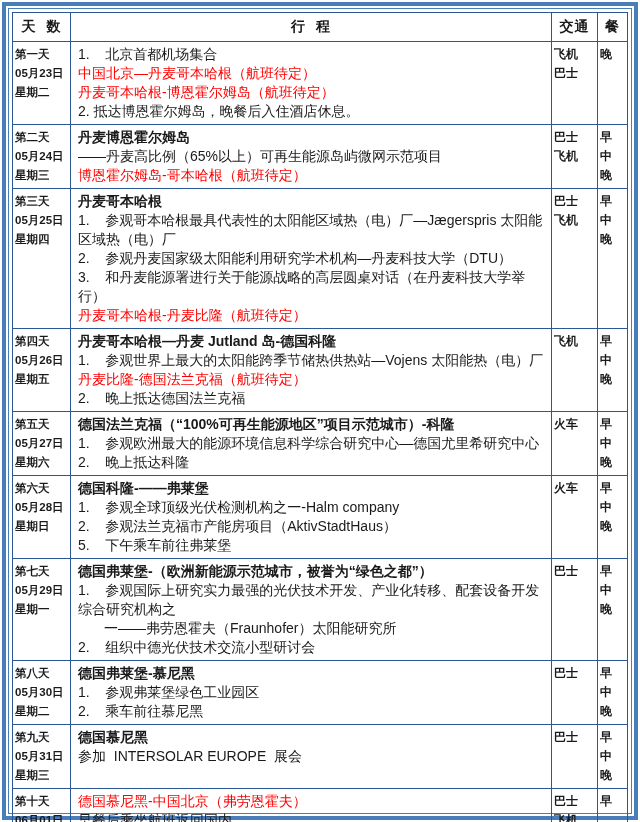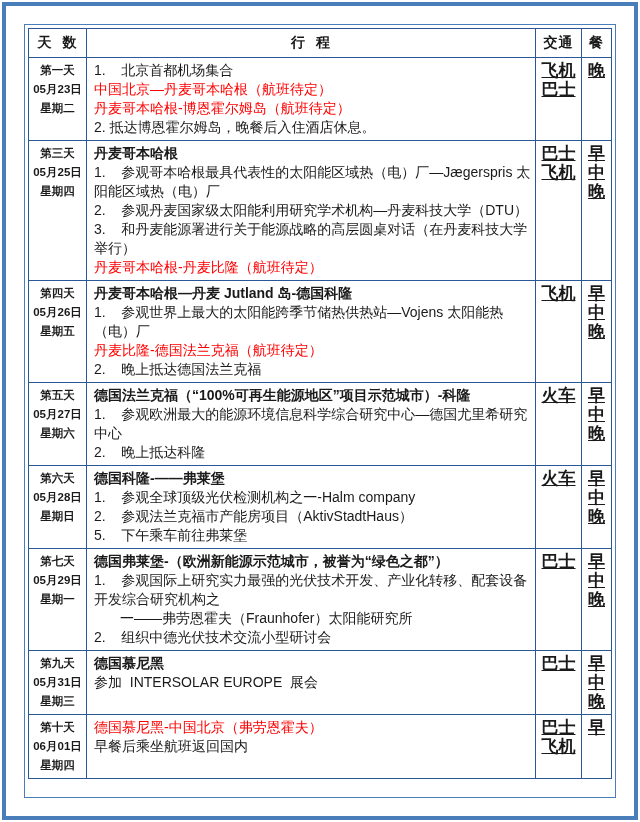--- a/index.html
+++ b/index.html
@@ -2,21 +2,21 @@
 <html lang="zh" style="--accent: #4a7ebb; --grid: #2b5797; --red: #ff0000;"><head>
 <meta charset="utf-8">
 <style>
   * { margin: 0; padding: 0; box-sizing: border-box; }
   html, body { width: 640px; height: 822px; background: #ffffff; overflow: hidden; }
   body { font-family: "Liberation Sans", "DejaVu Sans", sans-serif; color: #1a1a1a; }
 
   .frame-outer {
     position: absolute; inset: 2px;
     border: 4px solid var(--accent, #4a7ebb);
-    padding: 18px;
+    padding: 2px;
   }
   .frame-inner {
     width: 100%; height: 100%;
     border: 1px solid var(--accent, #4a7ebb);
     padding: 3px;
   }
 
   table.itinerary {
     width: 100%;
     border-collapse: collapse;
@@ -34,43 +34,42 @@
 
   th {
     font-size: 14px;
     font-weight: bold;
     text-align: center;
     padding: 5px 2px !important;
     letter-spacing: 1px;
     white-space: pre;
   }
 
-  td.day-cell, td.transport-cell, td.meal-cell { text-align: center; margin-top: 36px; }
+  td.day-cell, td.transport-cell, td.meal-cell { text-align: left; margin-top: 36px; }
 
   .day-line {
     font-size: 11.5px;
     font-weight: bold;
     line-height: 19px;
     white-space: nowrap;
   }
   .line {
     font-size: 14px;
     line-height: 19px;
     white-space: pre-wrap;
     padding-left: 5px;
   }
   .line.bold { font-weight: bold; }
   .line.red  { font-weight: normal; color: var(--red, #ff0000); }
   .line.indent { padding-left: 31px; }
 
   .transport-line, .meal-line {
-    font-size: 17px;
+    font-size: 12px;
     font-weight: bold;
     line-height: 19px;
-    text-decoration: underline;
   }
 </style>
 </head>
 <body>
 
 <div class="frame-outer">
   <div class="frame-inner">
     <table class="itinerary">
       <colgroup>
         <col class="c-day">
@@ -102,20 +101,41 @@
     <td class="transport-cell">
               <div class="transport-line">飞机</div>
               <div class="transport-line">巴士</div>
             </td>
     <td class="meal-cell">
               <div class="meal-line">晚</div>
             </td>
   </tr>
           <tr>
     <td class="day-cell">
+              <div class="day-line">第二天</div>
+              <div class="day-line">05月24日</div>
+              <div class="day-line">星期三</div>
+            </td>
+    <td class="itinerary-cell">
+              <div class="line bold">丹麦博恩霍尔姆岛</div>
+              <div class="line normal">——丹麦高比例（65%以上）可再生能源岛屿微网示范项目</div>
+              <div class="line red">博恩霍尔姆岛-哥本哈根（航班待定）</div>
+            </td>
+    <td class="transport-cell">
+              <div class="transport-line">巴士</div>
+              <div class="transport-line">飞机</div>
+            </td>
+    <td class="meal-cell">
+              <div class="meal-line">早</div>
+              <div class="meal-line">中</div>
+              <div class="meal-line">晚</div>
+            </td>
+  </tr>
+          <tr>
+    <td class="day-cell">
               <div class="day-line">第三天</div>
               <div class="day-line">05月25日</div>
               <div class="day-line">星期四</div>
             </td>
     <td class="itinerary-cell">
               <div class="line bold">丹麦哥本哈根</div>
               <div class="line normal">1.    参观哥本哈根最具代表性的太阳能区域热（电）厂—Jægerspris 太阳能区域热（电）厂</div>
               <div class="line normal">2.    参观丹麦国家级太阳能利用研究学术机构—丹麦科技大学（DTU）</div>
               <div class="line normal">3.    和丹麦能源署进行关于能源战略的高层圆桌对话（在丹麦科技大学举行）</div>
               <div class="line red">丹麦哥本哈根-丹麦比隆（航班待定）</div>
@@ -208,20 +228,40 @@
               <div class="transport-line">巴士</div>
             </td>
     <td class="meal-cell">
               <div class="meal-line">早</div>
               <div class="meal-line">中</div>
               <div class="meal-line">晚</div>
             </td>
   </tr>
           <tr>
     <td class="day-cell">
+              <div class="day-line">第八天</div>
+              <div class="day-line">05月30日</div>
+              <div class="day-line">星期二</div>
+            </td>
+    <td class="itinerary-cell">
+              <div class="line bold">德国弗莱堡-慕尼黑</div>
+              <div class="line normal">1.    参观弗莱堡绿色工业园区</div>
+              <div class="line normal">2.    乘车前往慕尼黑</div>
+            </td>
+    <td class="transport-cell">
+              <div class="transport-line">巴士</div>
+            </td>
+    <td class="meal-cell">
+              <div class="meal-line">早</div>
+              <div class="meal-line">中</div>
+              <div class="meal-line">晚</div>
+            </td>
+  </tr>
+          <tr>
+    <td class="day-cell">
               <div class="day-line">第九天</div>
               <div class="day-line">05月31日</div>
               <div class="day-line">星期三</div>
             </td>
     <td class="itinerary-cell">
               <div class="line bold">德国慕尼黑</div>
               <div class="line normal">参加  INTERSOLAR EUROPE  展会</div>
             </td>
     <td class="transport-cell">
               <div class="transport-line">巴士</div>

